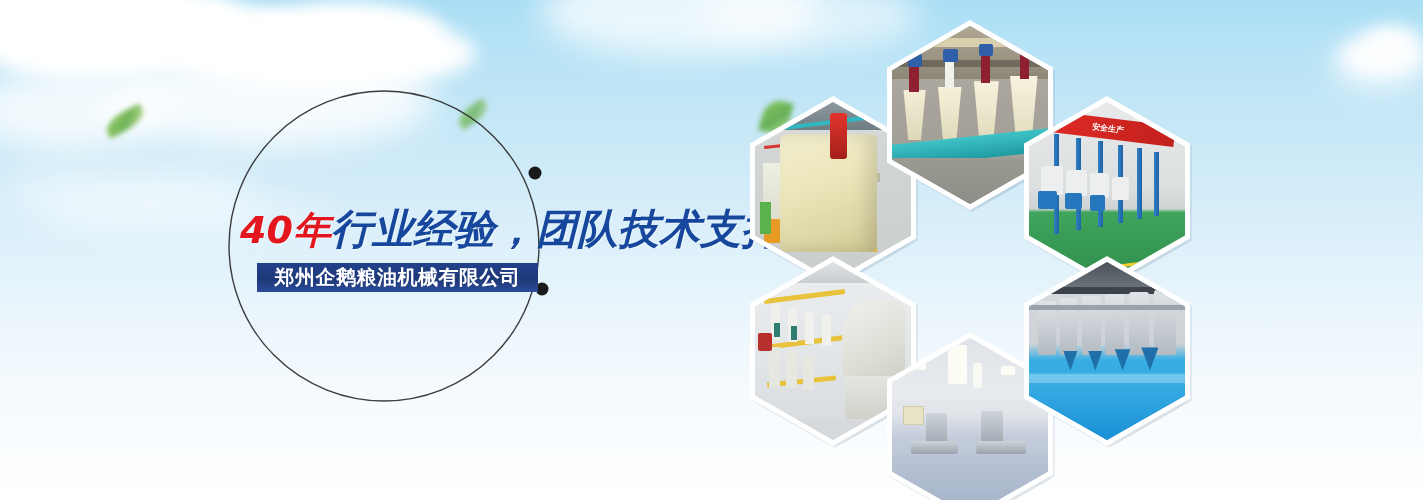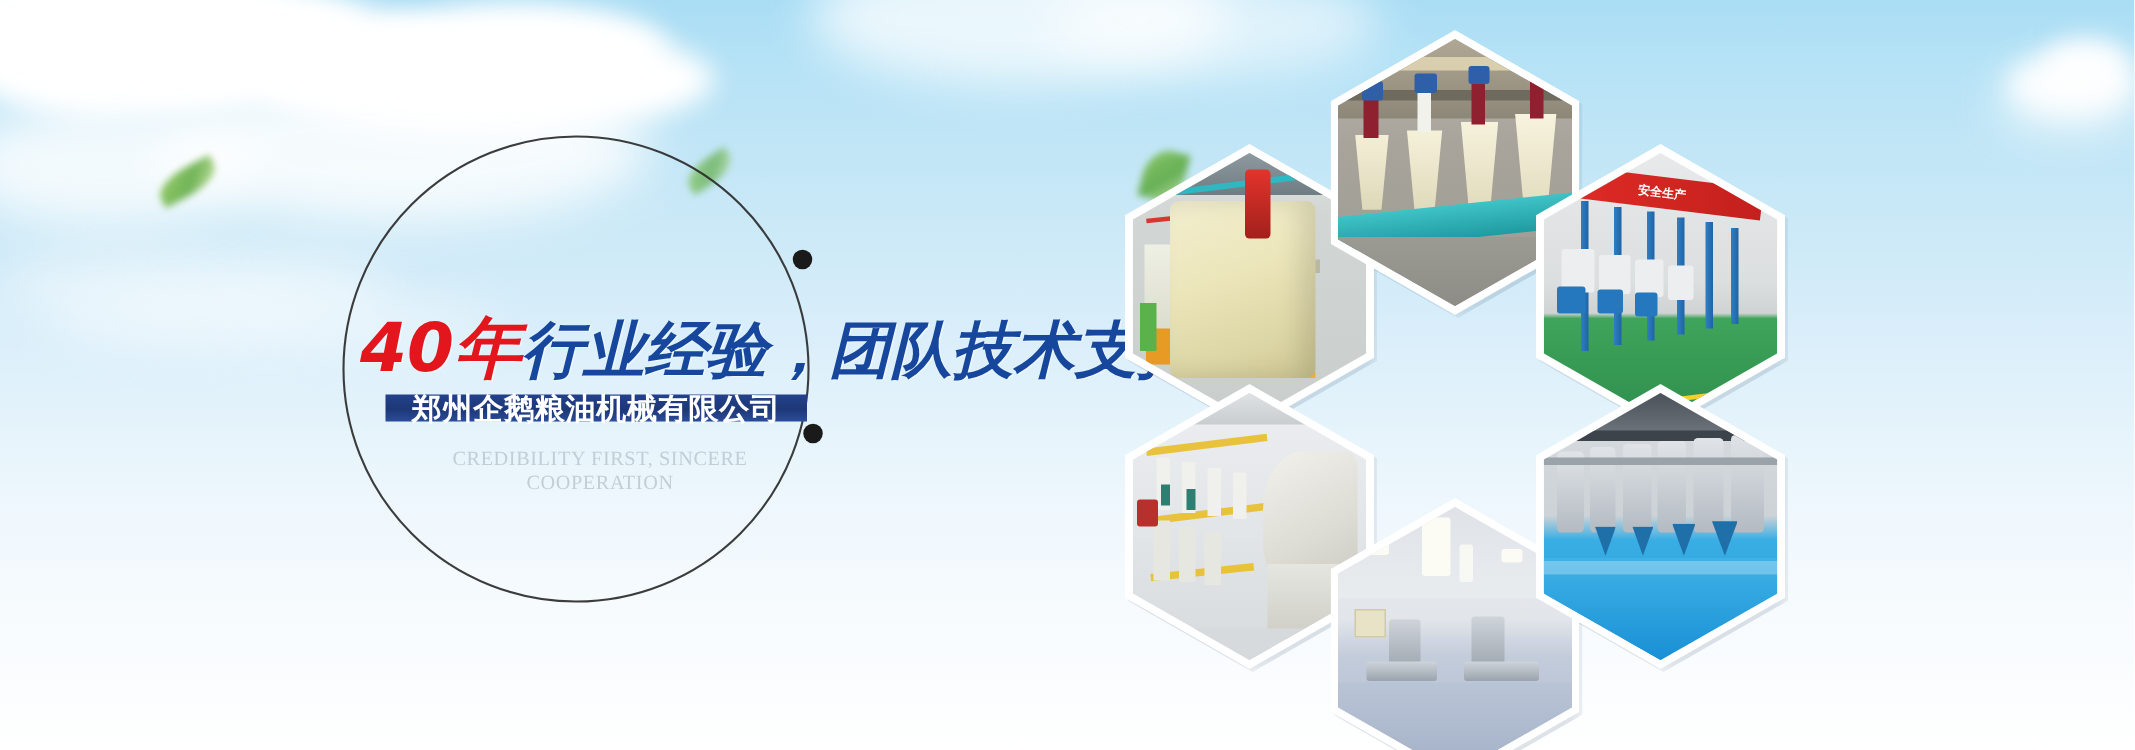--- a/index.html
+++ b/index.html
@@ -34,33 +34,33 @@
   #ring-wrap svg{display:block;overflow:visible;}
 
   #headline{
     position:absolute;left:240px;top:209px;
     white-space:nowrap;
     font-size:41px;line-height:1;
     font-weight:bold;letter-spacing:0px;
     font-family:"DejaVu Sans","Liberation Sans",sans-serif;
   }
   #headline .hl-red{
-    color:#e3161d;font-size:45px;
+    color:#e3161d;font-size:38px;
     font-style:italic;font-weight:bold;
     text-shadow:1px 1px 0 rgba(255,255,255,.55);
   }
   #headline .hl-blue{
     color:#16479d;
     font-style:italic;font-weight:bold;
     text-shadow:1px 1px 0 rgba(255,255,255,.45);
   }
 
   #subtitle-bar{
     position:absolute;left:257px;top:263px;
-    width:281px;height:18px;
+    width:281px;height:29px;
     background:linear-gradient(180deg,#23418c 0%,#1d3877 55%,#2c4c9a 100%);
     display:flex;align-items:center;justify-content:center;
   }
   #subtitle-bar .sub-text{
     color:#ffffff;font-size:20px;font-weight:bold;
     letter-spacing:.5px;
     font-family:"DejaVu Sans","Liberation Sans",sans-serif;
   }
 
   #tagline{
@@ -202,21 +202,20 @@
     </div>
 
     <div id="headline">
       <span class="hl-red">40年</span><span class="hl-blue">行业经验，团队技术支持</span>
     </div>
 
     <div id="subtitle-bar">
       <span class="sub-text">郑州企鹅粮油机械有限公司</span>
     </div>
 
-    <div id="tagline">CREDIBILITY FIRST, SINCERE COOPERATION</div>
   </div>
 
   <div id="hex-cluster">
 
     <div class="hexshadow" style="left:10px;top:90px;"></div>
     <div class="hexshadow" style="left:147px;top:14px;"></div>
     <div class="hexshadow" style="left:284px;top:90px;"></div>
     <div class="hexshadow" style="left:10px;top:250px;"></div>
     <div class="hexshadow" style="left:147px;top:326px;"></div>
     <div class="hexshadow" style="left:284px;top:250px;"></div>

